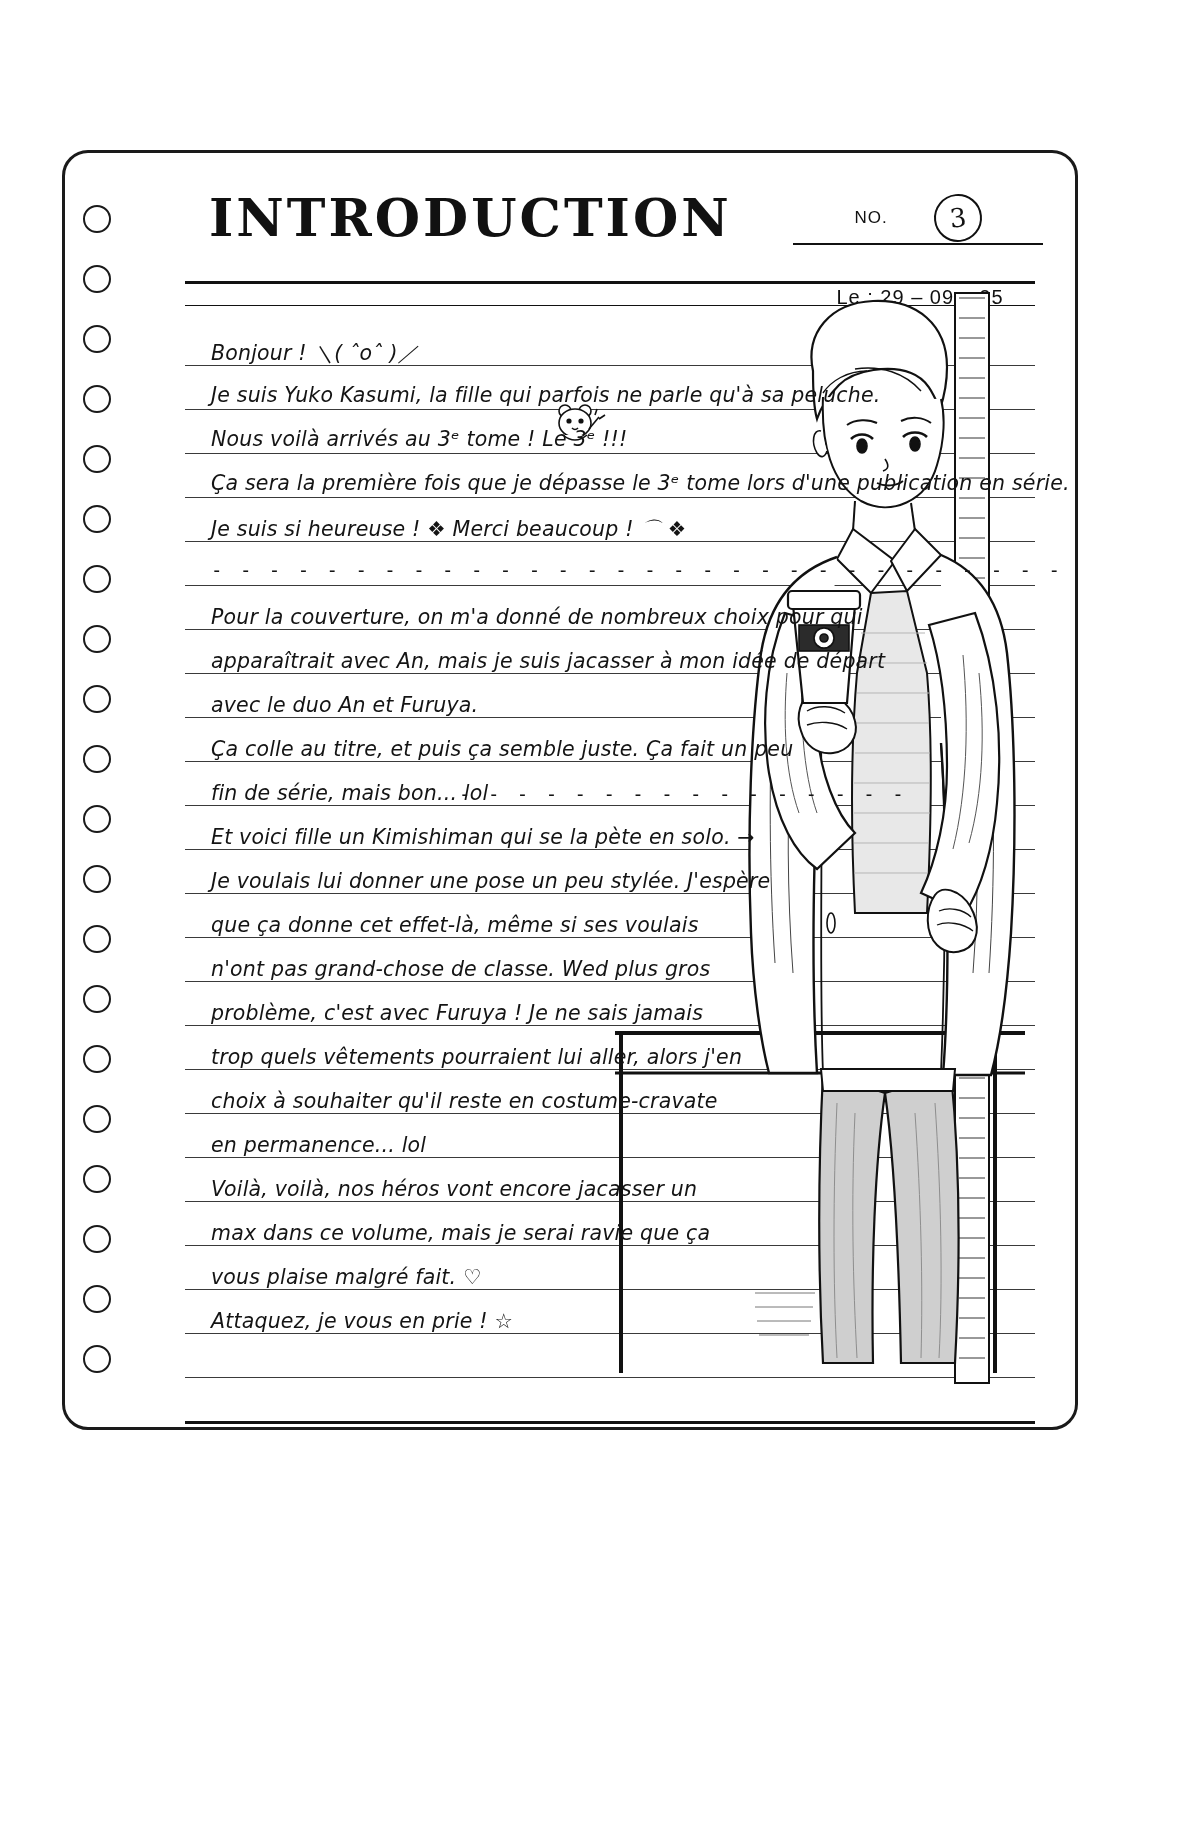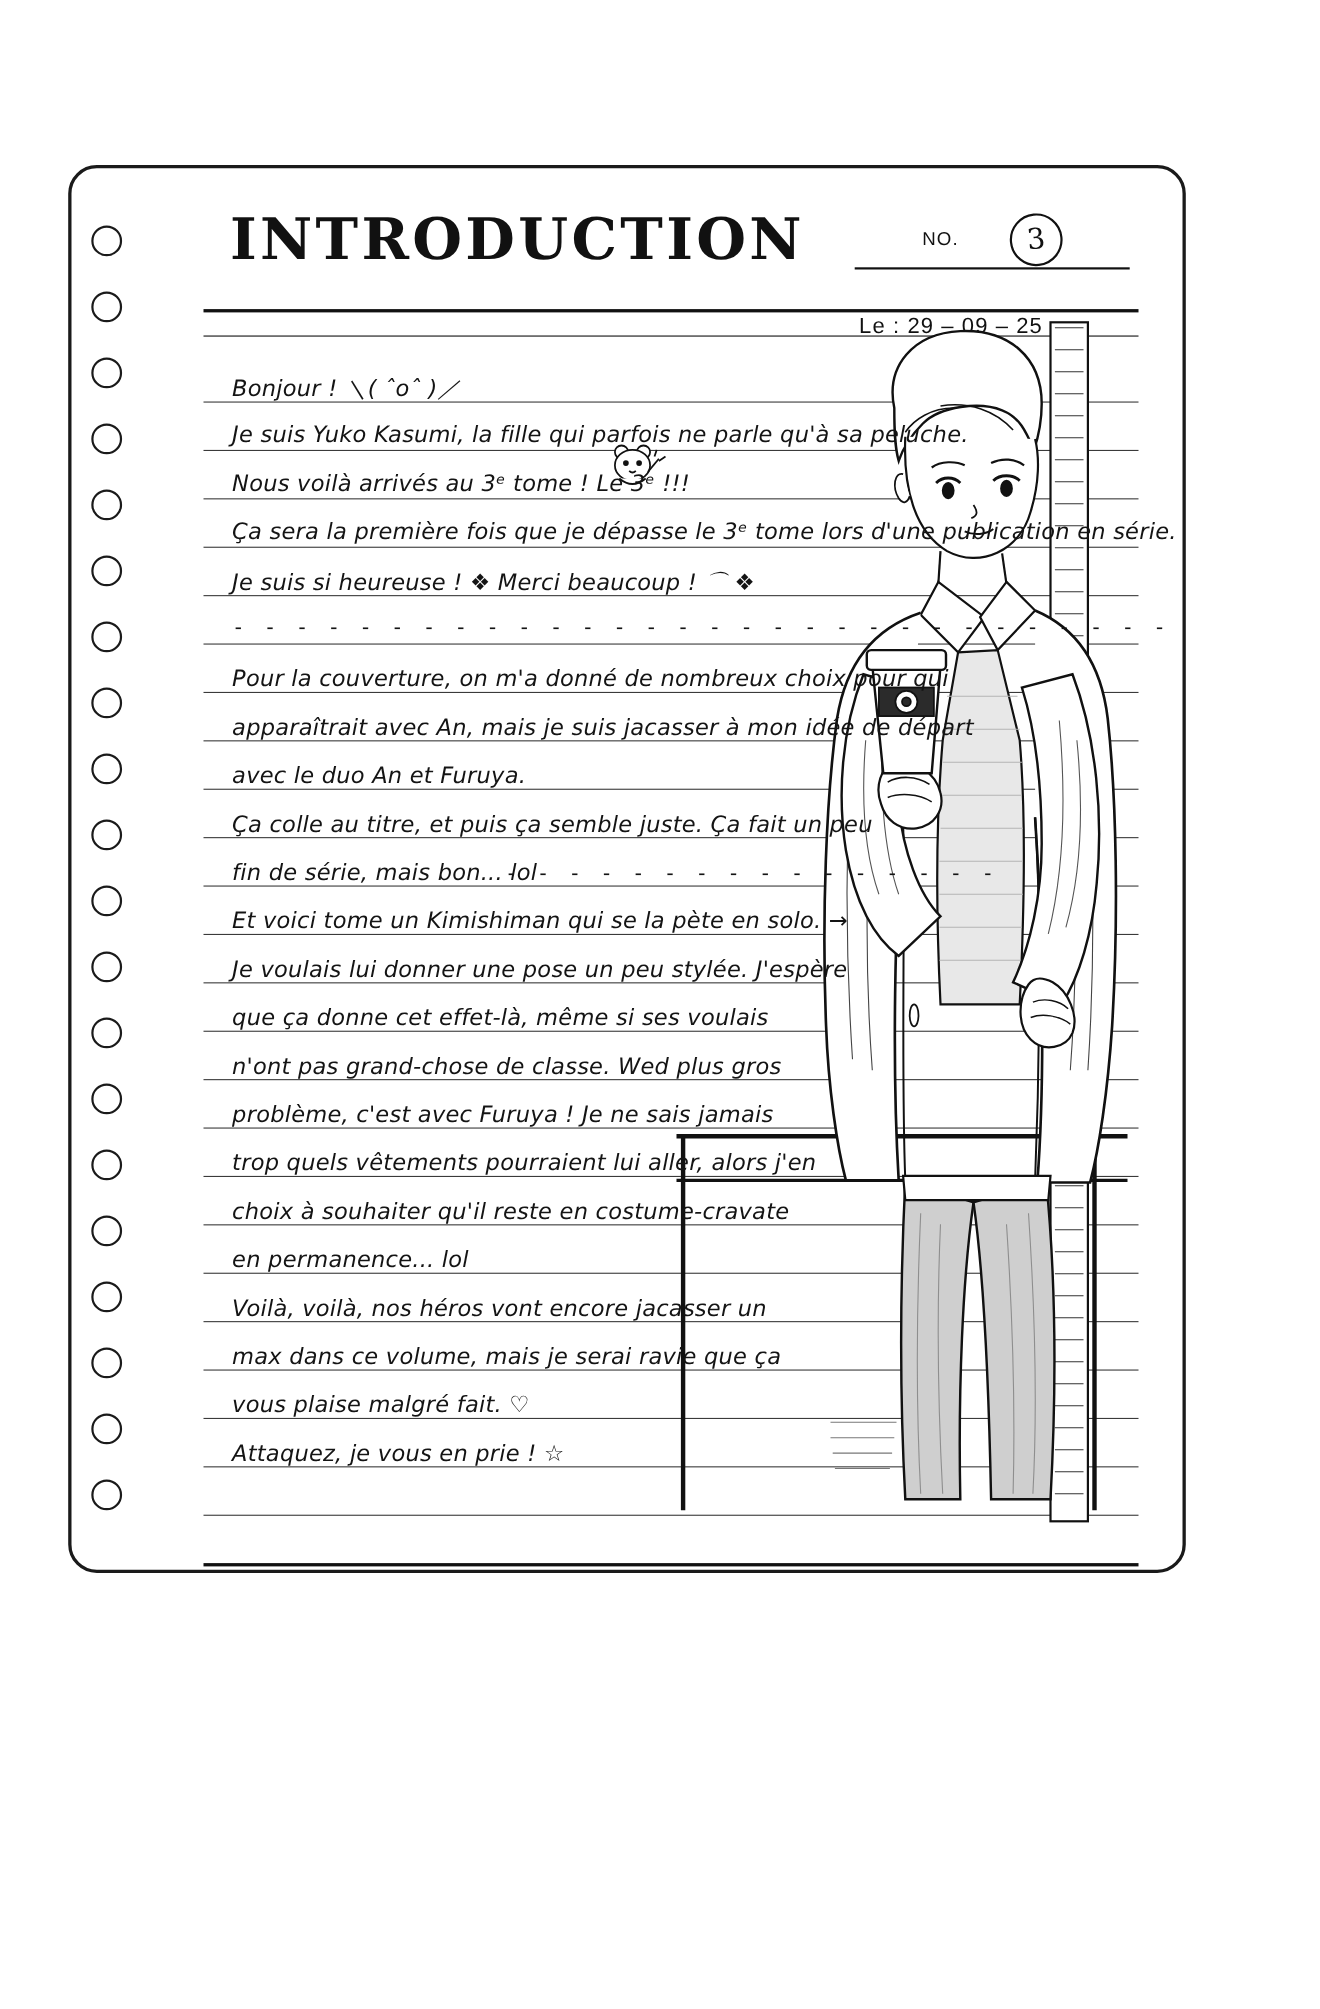--- a/index.html
+++ b/index.html
@@ -62,23 +62,24 @@
     top: 34px;
     font-family: "DejaVu Serif", serif;
     font-size: 52px;
     font-weight: 700;
     letter-spacing: 3px;
     color: #111;
     white-space: nowrap;
   }
   .no-block {
     position: absolute;
-    right: 48px;
+    right: 32px;
     top: 42px;
     width: 250px;
+    text-align: center;
   }
   .no-row {
     display: flex;
     align-items: center;
     justify-content: center;
     gap: 46px;
     height: 46px;
   }
   .no-label {
     font-family: "Liberation Sans", sans-serif;
@@ -450,21 +451,21 @@
 
     <div class="dashes" style="top:236px">- - - - - - - - - - - - - - - - - - - - - - - - - - - - - -</div>
 
     <div class="hw" style="top:282px">Pour la couverture, on m'a donné de nombreux choix pour qui</div>
     <div class="hw" style="top:326px">apparaîtrait avec An, mais je suis jacasser à mon idée de départ</div>
     <div class="hw" style="top:370px">avec le duo An et Furuya.</div>
     <div class="hw" style="top:414px">Ça colle au titre, et puis ça semble juste. Ça fait un peu</div>
     <div class="hw" style="top:458px">fin de série, mais bon... lol</div>
     <div class="dashes" style="top:460px;left:248px">- - - - - - - - - - - - - - - -</div>
 
-    <div class="hw" style="top:502px">Et voici tome un Kimishiman qui se la pète en solo.   →</div>
+    <div class="hw" style="top:502px">Et voici fille un Kimishiman qui se la pète en solo.   →</div>
     <div class="hw" style="top:546px">Je voulais lui donner une pose un peu stylée. J'espère</div>
     <div class="hw" style="top:590px">que ça donne cet effet-là, même si ses voulais</div>
     <div class="hw" style="top:634px">n'ont pas grand-chose de classe. Wed plus gros</div>
     <div class="hw" style="top:678px">problème, c'est avec Furuya ! Je ne sais jamais</div>
     <div class="hw" style="top:722px">trop quels vêtements pourraient lui aller, alors j'en</div>
     <div class="hw" style="top:766px">choix à souhaiter qu'il reste en costume-cravate</div>
     <div class="hw" style="top:810px">en permanence... lol</div>
     <div class="hw" style="top:854px">Voilà, voilà, nos héros vont encore jacasser un</div>
     <div class="hw" style="top:898px">max dans ce volume, mais je serai ravie que ça</div>
     <div class="hw" style="top:942px">vous plaise malgré fait.   ♡</div>

